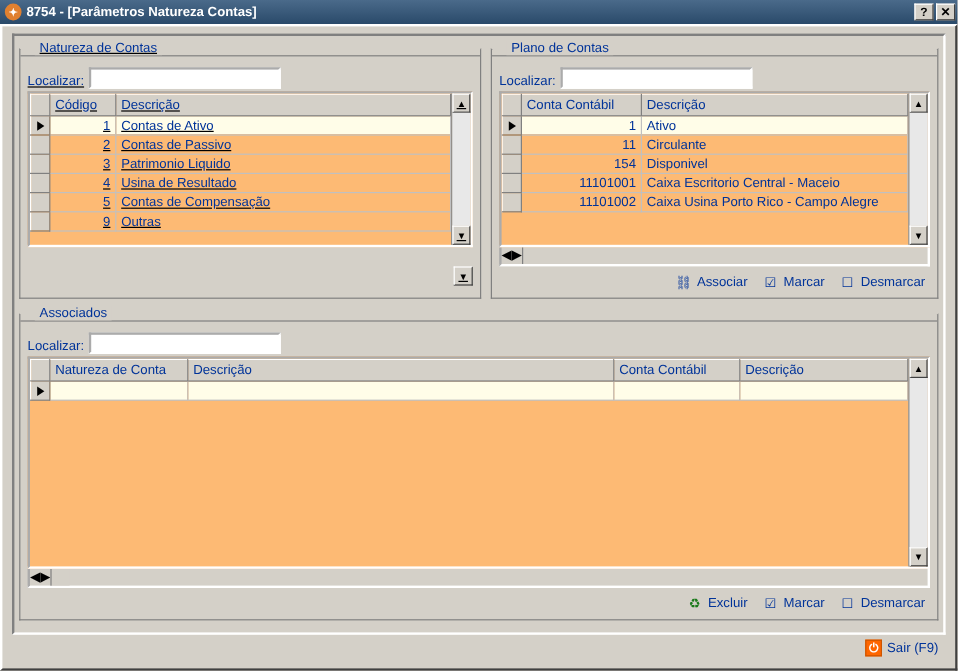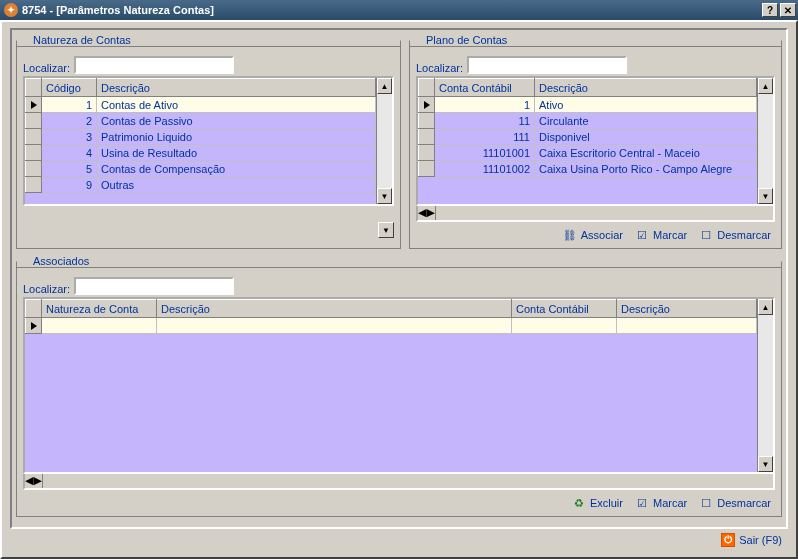--- a/index.html
+++ b/index.html
@@ -63,21 +63,21 @@
   }
   .localizar-row {
     display: flex; align-items: flex-end; gap: 4px; margin-bottom: 2px;
     color: #003399;
   }
   .localizar-row input {
     border: 2px inset #fff; background: #fff;
     height: 18px; font-size: 11px; padding: 1px 2px;
   }
   .grid-wrap {
-    border: 2px inset #fff; background: #c4b5fd;
+    border: 2px inset #fff; background: #fdba74;
     height: 130px; display: flex; position: relative; justify-content: flex-end;
   }
   .grid { flex: 1; overflow: hidden; }
   table { border-collapse: collapse; width: 100%; table-layout: fixed; }
   th {
     background: #d4d0c8; color: #003399; font-weight: normal;
     border: 1px solid; border-color: #fff #808080 #808080 #fff;
     text-align: left; padding: 2px 4px; height: 18px;
     font-size: 11px;
   }
@@ -124,21 +124,21 @@
   .sair {
     display: inline-flex; align-items: center; gap: 4px;
     color: #003399; cursor: pointer;
   }
   .sair .ic {
     width: 14px; height: 14px; background: #ff6600;
     border: 1px solid #cc5500; display: inline-flex;
     align-items: center; justify-content: center; color: #fff;
     font-size: 10px; font-weight: bold;
   }
-  fieldset.natureza { width: 385px; }
+  fieldset.natureza { width: 385px; text-decoration: underline; }
   fieldset.plano { flex: 1; }
   fieldset.assoc { flex: 1; display: flex; flex-direction: column; }
   fieldset.assoc .grid-wrap { flex: 1; height: auto; }
   .arrowptr {
     width: 0; height: 0; border-top: 4px solid transparent; border-bottom: 4px solid transparent;
     border-left: 6px solid #000; margin: auto;
   }
 </style>
 </head>
 <body>
@@ -252,21 +252,21 @@
                     <td class="num">1</td>
                     <td>Ativo</td>
                   </tr>
                   <tr>
                     <td class="rowhdr"></td>
                     <td class="num">11</td>
                     <td>Circulante</td>
                   </tr>
                   <tr>
                     <td class="rowhdr"></td>
-                    <td class="num">111</td>
+                    <td class="num">154</td>
                     <td>Disponivel</td>
                   </tr>
                   <tr>
                     <td class="rowhdr"></td>
                     <td class="num">11101001</td>
                     <td>Caixa Escritorio Central - Maceio</td>
                   </tr>
                   <tr>
                     <td class="rowhdr"></td>
                     <td class="num">11101002</td>

